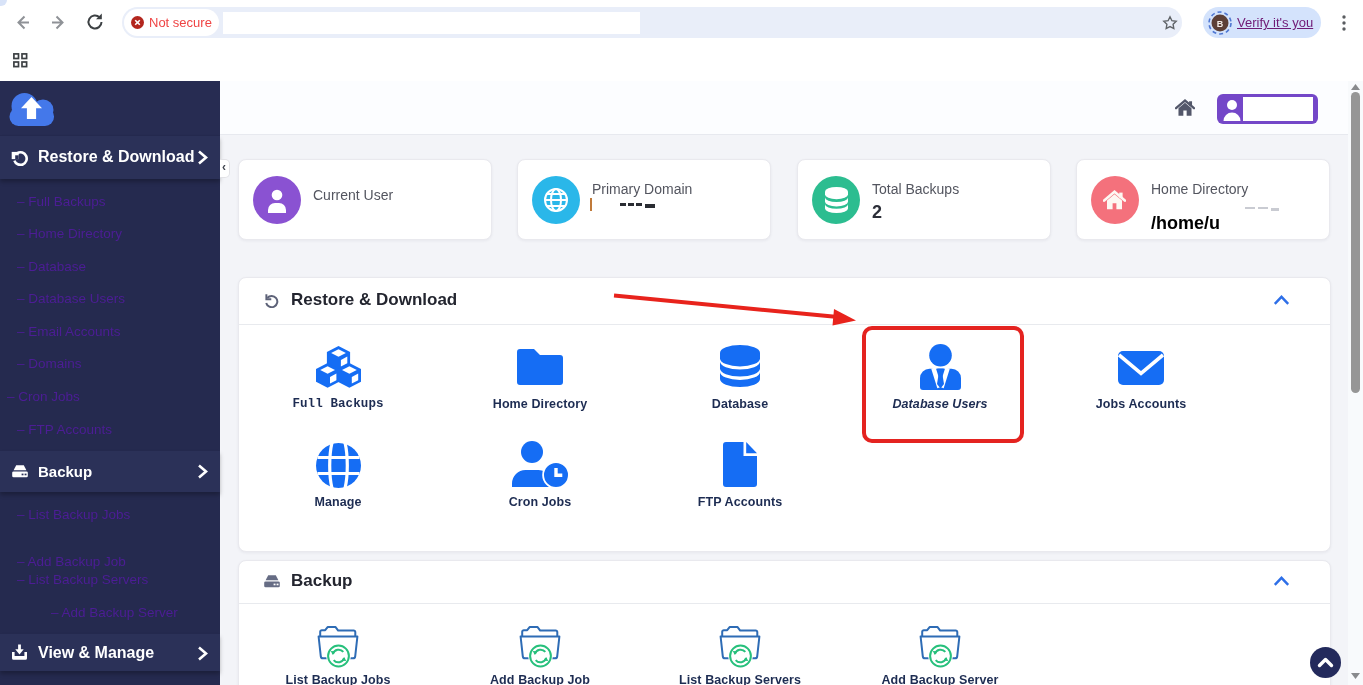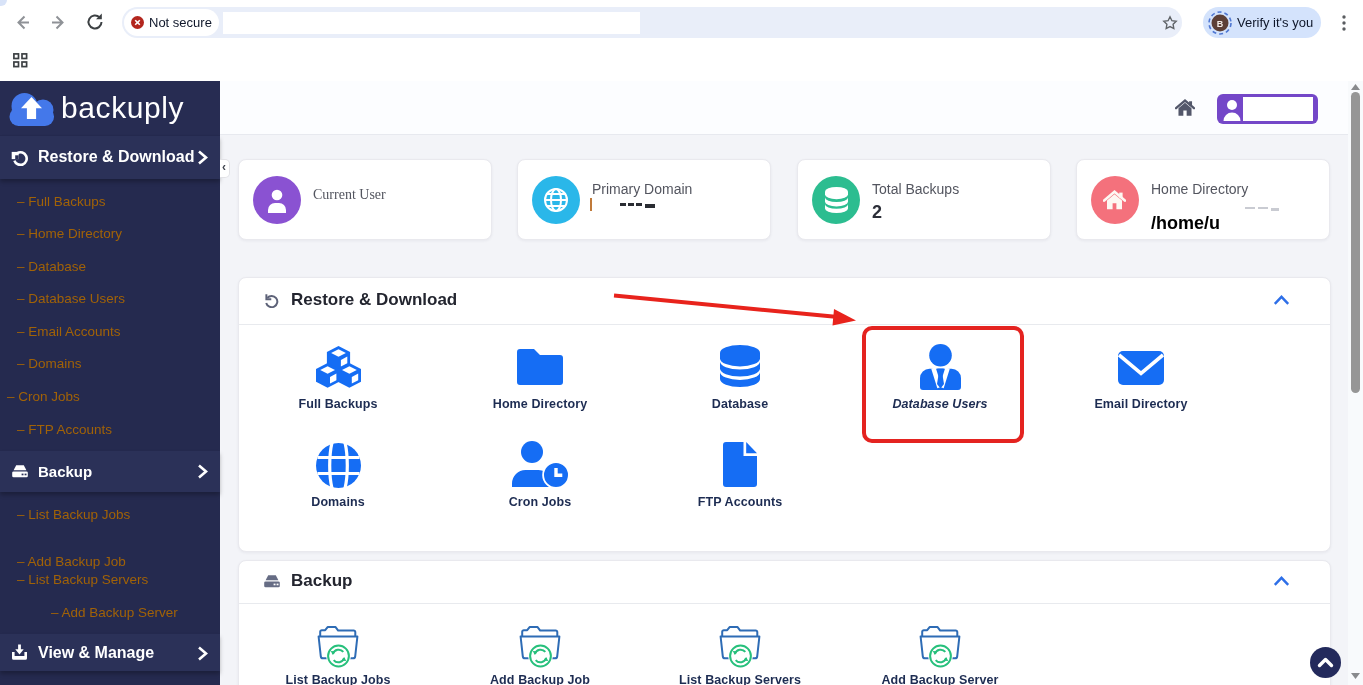--- a/index.html
+++ b/index.html
@@ -1,20 +1,20 @@
 <!DOCTYPE html>
 <html><head>
 <meta charset="utf-8">
 <style>
   * { margin:0; padding:0; box-sizing:border-box; }
   html,body { width:1363px; height:685px; overflow:hidden; background:#fff;
     font-family:"Liberation Sans", sans-serif; }
   .abs { position:absolute; }
   #stage { position:relative; width:1363px; height:685px; }
-  .sub { font-size:13.5px; color:#a16207; }
+  .sub { font-size:13.5px; color:#4c1d95; }
   .card { width:254px; height:81px; background:#ffffff; border:1px solid #e9e9ee;
           border-radius:8px; box-shadow:0 1px 3px rgba(30,30,60,0.06); }
   .circ { width:48px; height:48px; border-radius:50%; }
   .ctitle { font-size:14px; color:#53555f; }
   .panel { width:1093px; background:#ffffff; border:1px solid #e9e9ee; border-radius:8px;
            box-shadow:0 1px 3px rgba(30,30,60,0.06); }
   .ilabel { font-size:12.5px; font-weight:bold; color:#1d2c52; text-align:center; letter-spacing:0.1px; }
   .bfold { width:43px; height:37px; overflow:visible; }
 </style>
 </head>
@@ -37,35 +37,35 @@
     <path d="M15.8 0.5 V6.3 H10 Z" fill="#3c4043"></path>
   </svg>
 
   <div class="abs" style="left:122px;top:7px;width:1060px;height:31px;background:#e9eef9;border-radius:16px;"></div>
 
   <div class="abs" style="left:124px;top:9px;width:95px;height:27px;background:#ffffff;border-radius:14px;"></div>
   <svg class="abs" style="left:131px;top:16px" width="13" height="13" viewBox="0 0 13 13">
     <circle cx="6.5" cy="6.5" r="6.5" fill="#b3261e"></circle>
     <path d="M4.2 4.2 L8.8 8.8 M8.8 4.2 L4.2 8.8" stroke="#fff" stroke-width="1.6"></path>
   </svg>
-  <div class="abs" style="left:149px;top:15px;font-size:13px;color:#0f172a;">Not secure</div>
+  <div class="abs" style="left:149px;top:15px;font-size:13px;color:#ef4444;">Not secure</div>
 
   <div class="abs" style="left:223px;top:12px;width:417px;height:22px;background:#ffffff;"></div>
 
   <svg class="abs" style="left:1162px;top:15px" width="16" height="16" viewBox="0 0 16 16">
     <path d="M8 1.8 L9.9 5.7 L14.2 6.3 L11.1 9.3 L11.8 13.6 L8 11.6 L4.2 13.6 L4.9 9.3 L1.8 6.3 L6.1 5.7 Z" fill="none" stroke="#5f6368" stroke-width="1.4"></path>
   </svg>
 
   <div class="abs" style="left:1203px;top:7px;width:118px;height:31px;background:#d4e3fc;border-radius:16px;"></div>
   <svg class="abs" style="left:1208px;top:11px" width="24" height="24" viewBox="0 0 24 24">
     <circle cx="12" cy="12" r="11" fill="none" stroke="#4f77d2" stroke-width="1.6" stroke-dasharray="4 3"></circle>
     <circle cx="12" cy="12" r="8.5" fill="#5d4037"></circle>
     <text x="12" y="15.5" font-size="9" font-weight="bold" fill="#f3ece7" text-anchor="middle" font-family="Liberation Sans">B</text>
   </svg>
-  <div class="abs" style="left:1237px;top:15px;font-size:13px;color:#0f172a;">Verify it's you</div>
+  <div class="abs" style="left:1237px;top:15px;font-size:13px;color:#701a75;text-decoration:underline;">Verify it's you</div>
 
   <svg class="abs" style="left:1340px;top:14px" width="8" height="18" viewBox="0 0 8 18">
     <circle cx="4" cy="3" r="1.7" fill="#5a5d61"></circle>
       <circle cx="4" cy="9" r="1.7" fill="#5a5d61"></circle>
       <circle cx="4" cy="15" r="1.7" fill="#5a5d61"></circle>
   </svg>
 
   <div class="abs" style="left:0px;top:45px;width:1363px;height:36px;background:#ffffff;"></div>
   <svg class="abs" style="left:13px;top:53px" width="15" height="15" viewBox="0 0 15 15">
     <rect x="0.9" y="0.9" width="4.6" height="4.6" fill="none" stroke="#3c4043" stroke-width="1.7"></rect>
@@ -80,21 +80,20 @@
 
   <div class="abs" style="left:0px;top:81px;width:220px;height:54px;background:#272c52;"></div>
   <svg class="abs" style="left:6px;top:91px" width="51" height="35" viewBox="0 0 51 35">
     <g fill="#4478ea">
       <circle cx="18.5" cy="15" r="13"></circle>
       <circle cx="37" cy="19" r="10.5"></circle>
       <rect x="3.5" y="16.5" width="44.5" height="18.5" rx="9"></rect>
     </g>
     <path d="M25.5 6 L36 17.3 H30.1 V28 H20.9 V17.3 H15 Z" fill="#ffffff"></path>
   </svg>
-  <div class="abs" style="left:61px;top:91px;font-size:30px;color:#ffffff;letter-spacing:0.6px;">backuply</div>
 
   <div class="abs" style="left:0px;top:136px;width:220px;height:43px;background:#2b3158;box-shadow:0 3px 4px rgba(0,0,0,0.25);"></div>
   <svg class="abs" style="left:11px;top:149px" width="17" height="17" viewBox="0 0 17 17">
     <path d="M6.35 4.05 A6.3 6.3 0 1 1 3.4 11.6" fill="none" stroke="#ffffff" stroke-width="2.6"></path>
     <rect x="0.7" y="2.9" width="7" height="7.2" fill="#ffffff"></rect>
     <rect x="4.2" y="6.3" width="3.5" height="3.8" fill="#2b3158"></rect>
   </svg>
   <div class="abs" style="left:38px;top:148px;font-size:16px;font-weight:bold;color:#ffffff;">Restore &amp; Download</div>
   <svg class="abs" style="left:196px;top:149px" width="13" height="17" viewBox="0 0 13 17">
     <path d="M3 2.5 L10 8.5 L3 14.5" fill="none" stroke="#ffffff" stroke-width="2.6"></path>
@@ -157,21 +156,21 @@
   <div class="card abs" style="left:238px;top:159px;"></div>
   <div class="card abs" style="left:517px;top:159px;"></div>
   <div class="card abs" style="left:797px;top:159px;"></div>
   <div class="card abs" style="left:1076px;top:159px;"></div>
 
   <div class="abs circ" style="left:253px;top:176px;background:#8a52d2;"></div>
   <svg class="abs" style="left:265px;top:187px" width="24" height="26" viewBox="0 0 24 26">
     <circle cx="12" cy="8" r="5.3" fill="#ffffff"></circle>
     <path d="M3 26 v-3 a7 7 0 0 1 7 -7 h4 a7 7 0 0 1 7 7 v3 Z" fill="#ffffff"></path>
   </svg>
-  <div class="abs ctitle" style="left:313px;top:187px;font-family:Liberation Serif, serif;">Current User</div>
+  <div class="abs ctitle" style="left:313px;top:187px;">Current User</div>
 
   <div class="abs circ" style="left:532px;top:176px;background:#2ab7e9;"></div>
   <svg class="abs" style="left:543px;top:187px" width="26" height="26" viewBox="0 0 26 26">
     <circle cx="13" cy="13" r="11" fill="none" stroke="#ffffff" stroke-width="2"></circle>
     <ellipse cx="13" cy="13" rx="5" ry="11" fill="none" stroke="#ffffff" stroke-width="2"></ellipse>
     <path d="M2 13 h22 M3.5 7 h19 M3.5 19 h19" stroke="#ffffff" stroke-width="2" fill="none"></path>
   </svg>
   <div class="abs ctitle" style="left:592px;top:181px;">Primary Domain</div>
   <div class="abs" style="left:590px;top:198px;width:2px;height:13px;background:#c07a3a;"></div>
   <div class="abs" style="left:620px;top:203px;width:6px;height:3px;background:#2a2d33;"></div>
@@ -216,21 +215,21 @@
       <g id="cube">
         <path d="M0 -12.2 L11.6 -6.2 V6.6 L0 12.6 L-11.6 6.6 V-6.2 Z" fill="#156df4"></path>
         <path d="M0 -9 L7.4 -5.2 L0 -1.4 L-7.4 -5.2 Z" fill="#ffffff"></path>
         <path d="M2.4 1.7 L8.8 -1.6 V5 L2.4 8.3 Z" fill="#ffffff"></path>
       </g>
     </defs>
     <use href="#cube" transform="translate(22.5,12.2)"></use>
     <use href="#cube" transform="translate(11.6,29.2)"></use>
     <use href="#cube" transform="translate(33.4,29.2)"></use>
   </svg>
-  <div class="abs ilabel" style="left:238px;top:397px;width:200px;">Full Backups</div>
+  <div class="abs ilabel" style="left:238px;top:397px;width:200px;font-family:Liberation Mono, monospace;">Full Backups</div>
 
   <svg class="abs" style="left:517px;top:349px" width="46" height="36" viewBox="0 0 46 36">
     <path d="M3 0 h14 l6 6 h20 a3 3 0 0 1 3 3 v24 a3 3 0 0 1 -3 3 H3 a3 3 0 0 1 -3 -3 V3 a3 3 0 0 1 3 -3 Z" fill="#156df4"></path>
   </svg>
   <div class="abs ilabel" style="left:440px;top:397px;width:200px;">Home Directory</div>
 
   <svg class="abs" style="left:720px;top:345px" width="40" height="43" viewBox="0 0 40 43">
     <path d="M0 8 a20 8 0 1 1 40 0 v5.4 a20 8 0 0 1 -40 0 Z" fill="#156df4"></path>
     <path d="M0 16.6 a20 8 0 0 0 40 0 v7 a20 8 0 0 1 -40 0 Z" fill="#156df4"></path>
     <path d="M0 26.9 a20 8 0 0 0 40 0 v7.1 a20 8 0 0 1 -40 0 Z" fill="#156df4"></path>
@@ -243,30 +242,30 @@
     <path d="M13.4 24 L19.5 43.5" stroke="#ffffff" stroke-width="4.6" fill="none"></path>
     <path d="M27.6 24 L21.5 43.5" stroke="#ffffff" stroke-width="4.6" fill="none"></path>
     <path d="M17.2 24.4 H23.8 L22.3 29.8 L24 40 L20.5 44.6 L17 40 L18.7 29.8 Z" fill="#156df4"></path>
   </svg>
   <div class="abs ilabel" style="left:840px;top:397px;width:200px;font-style:italic;">Database Users</div>
 
   <svg class="abs" style="left:1118px;top:351px" width="46" height="34" viewBox="0 0 46 34">
     <rect x="0" y="0" width="46" height="34" rx="5" fill="#156df4"></rect>
     <path d="M1 4 L23 22.5 L45 4" fill="none" stroke="#ffffff" stroke-width="3.6"></path>
   </svg>
-  <div class="abs ilabel" style="left:1041px;top:397px;width:200px;">Email Directory</div>
+  <div class="abs ilabel" style="left:1041px;top:397px;width:200px;">Jobs Accounts</div>
 
   <svg class="abs" style="left:316px;top:443px" width="45" height="45" viewBox="0 0 45 45">
     <circle cx="22.5" cy="22.5" r="22.5" fill="#156df4"></circle>
     <g stroke="#ffffff" stroke-width="3.2" fill="none">
       <ellipse cx="22.5" cy="22.5" rx="8.8" ry="34"></ellipse>
       <path d="M1.5 14.5 h42 M1.5 30.5 h42"></path>
     </g>
   </svg>
-  <div class="abs ilabel" style="left:238px;top:495px;width:200px;">Domains</div>
+  <div class="abs ilabel" style="left:238px;top:495px;width:200px;">Manage</div>
 
   <svg class="abs" style="left:511px;top:441px" width="58" height="46" viewBox="0 0 58 46">
     <circle cx="21" cy="11" r="11" fill="#156df4"></circle>
     <path d="M1 46 v-3.5 a13.5 13.5 0 0 1 13.5 -13.5 h13 a13.5 13.5 0 0 1 6.3 1.6 a14.6 14.6 0 0 0 4.6 15.4 Z" fill="#156df4"></path>
     <circle cx="45" cy="34" r="12.9" fill="#156df4" stroke="#ffffff" stroke-width="1.8"></circle>
     <path d="M45 27 v7.3 h6.3" stroke="#ffffff" stroke-width="3.4" fill="none"></path>
   </svg>
   <div class="abs ilabel" style="left:440px;top:495px;width:200px;">Cron Jobs</div>
 
   <svg class="abs" style="left:723px;top:442px" width="34" height="45" viewBox="0 0 34 45">

